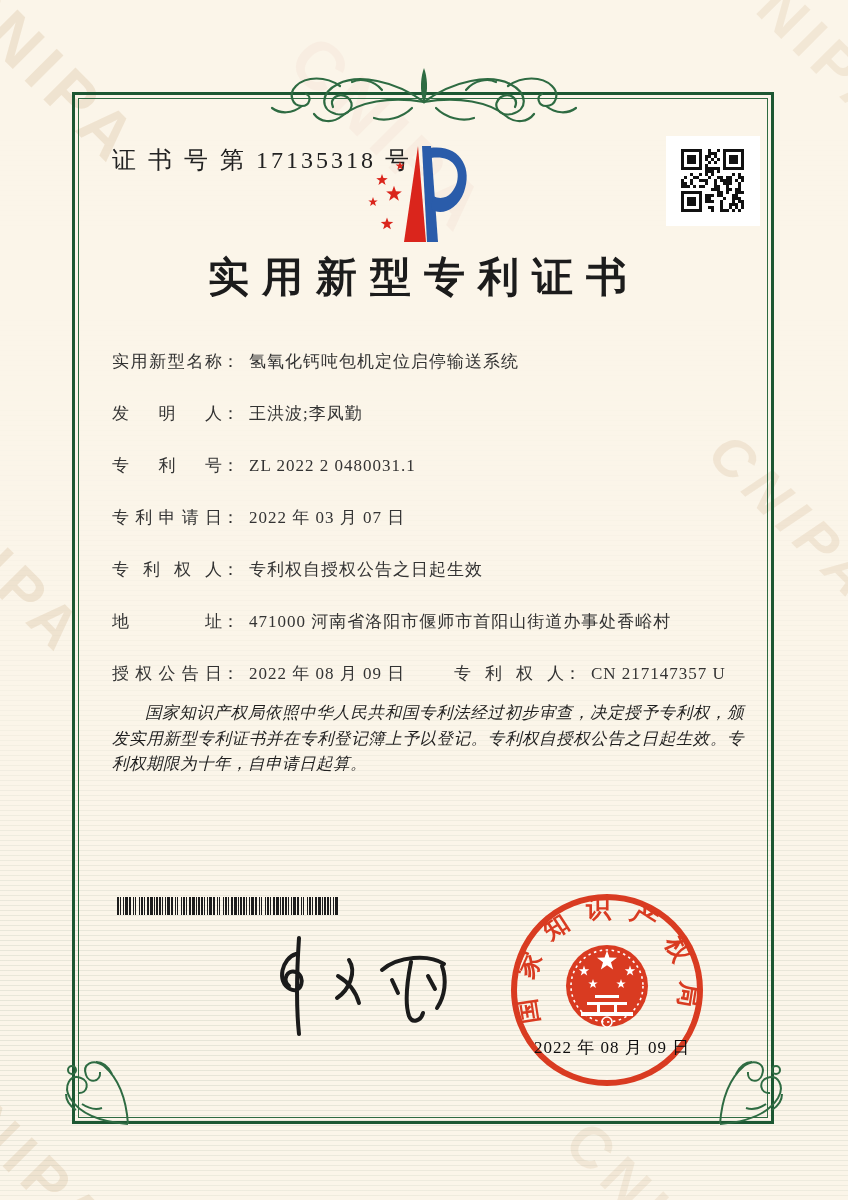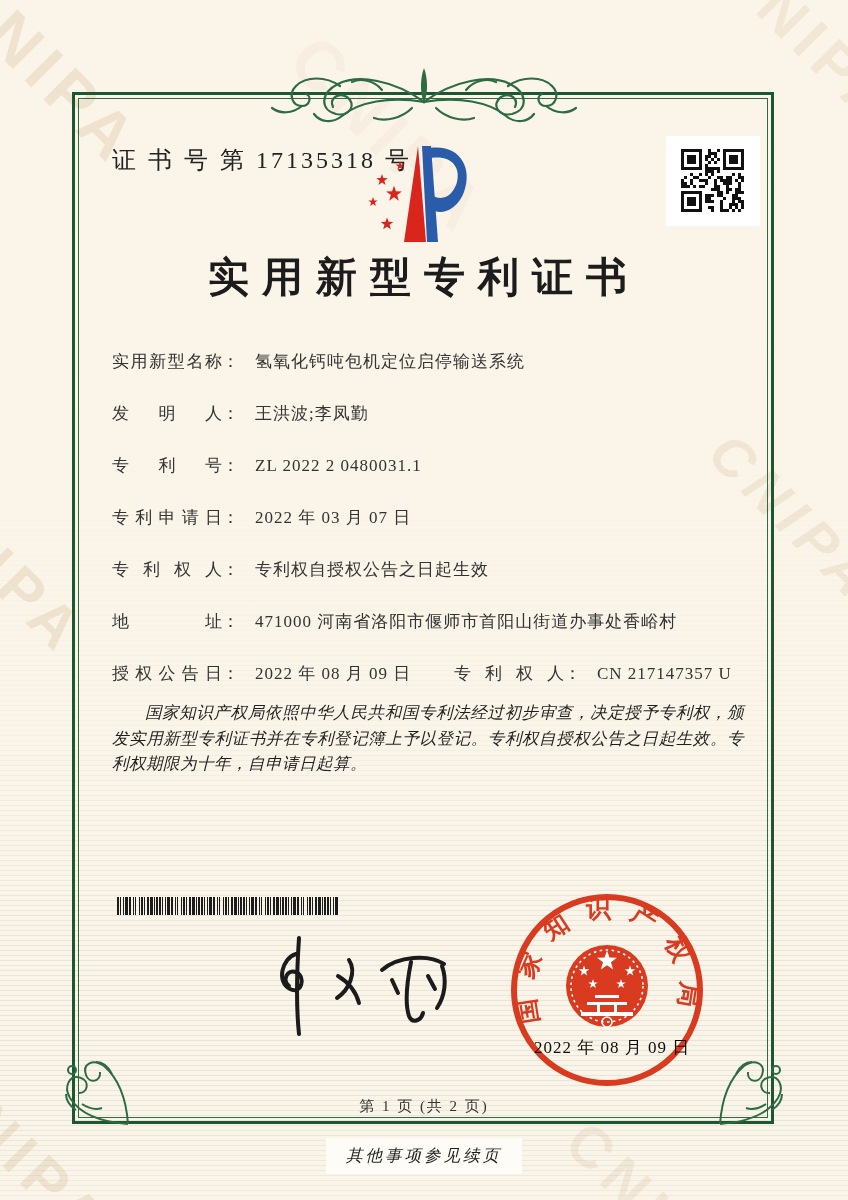--- a/index.html
+++ b/index.html
@@ -34,21 +34,21 @@
     position:absolute; left:0; top:250px; width:100%; text-align:center;
     font-size:41px; font-weight:bold; letter-spacing:13px; color:#1c1c1c;
   }
   .qr-patch{ position:absolute; left:666px; top:136px; width:94px; height:90px; background:#fff; }
   .qr-patch svg{ position:absolute; left:15px; top:13px; }
   .logo{ position:absolute; left:356px; top:140px; }
   .fields{ position:absolute; left:112px; top:350px; width:640px; font-size:17px; color:#333; }
   .frow{ position:absolute; left:0; white-space:nowrap; }
   .flabel{ display:inline-block; width:110px; text-align:justify; text-align-last:justify; vertical-align:top;}
   .fcolon{ display:inline-block; }
-  .fvalue{ margin-left:16px; letter-spacing:1px; }
+  .fvalue{ margin-left:10px; letter-spacing:1px; }
   .grant2{ position:absolute; left:342px; top:0; }
   .paras{
     position:absolute; left:112px; top:700px; width:632px;
     font-size:16.5px; line-height:25.5px; color:#1f1f1f;
     font-style:italic; text-align:justify; letter-spacing:.5px;
   }
   .paras p{ margin:0; text-indent:2em; }
   .barcode{ position:absolute; left:117px; top:897px; }
   .signer{ position:absolute; left:128px; top:962px; font-family:"Liberation Sans","DejaVu Sans",sans-serif; font-size:17px; color:#1d1d1d; }
   .signer div{ margin-bottom:14px; letter-spacing:2px;}
@@ -513,18 +513,14 @@
       <rect x="86" y="103" width="24" height="3" fill="#fff"></rect>
       <rect x="78" y="110" width="40" height="3" fill="#fff"></rect>
       <rect x="72" y="120" width="52" height="4" fill="#fff"></rect>
       <rect x="88" y="113" width="3" height="7" fill="#fff"></rect>
       <rect x="105" y="113" width="3" height="7" fill="#fff"></rect>
       <circle cx="98" cy="130" r="5" fill="none" stroke="#fff" stroke-width="1.6"></circle>
     </g>
   </svg>
   <div class="seal-date">2022 年 08 月 09 日</div>
 
-  <div class="page-footer">第 1 页 (共 2 页)</div>
-  <div class="cont-note">
-    <span>其他事项参见续页</span>
-  </div>
 
 </div>
 
 </body></html>

